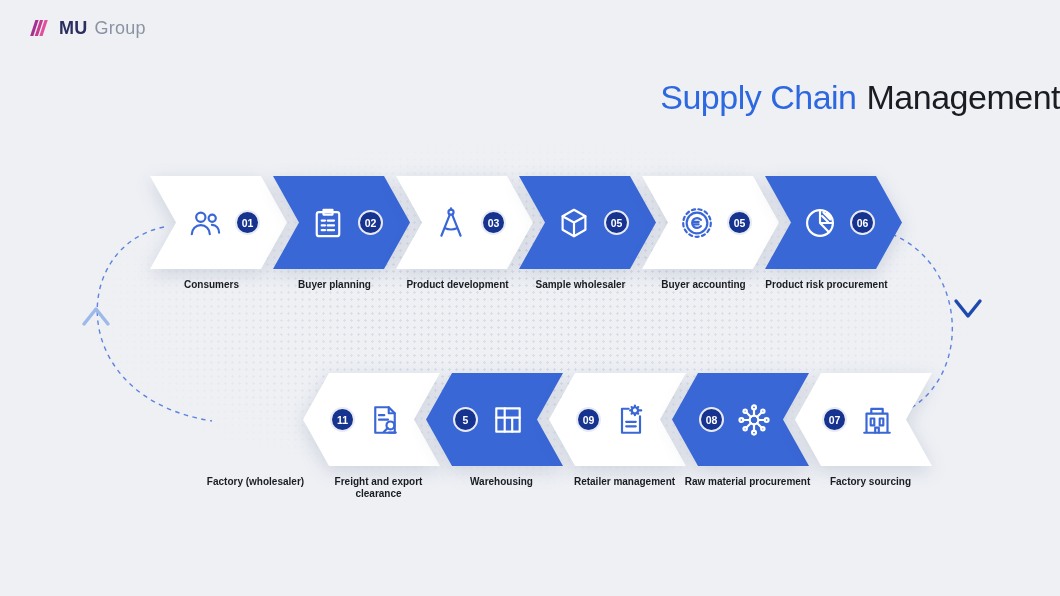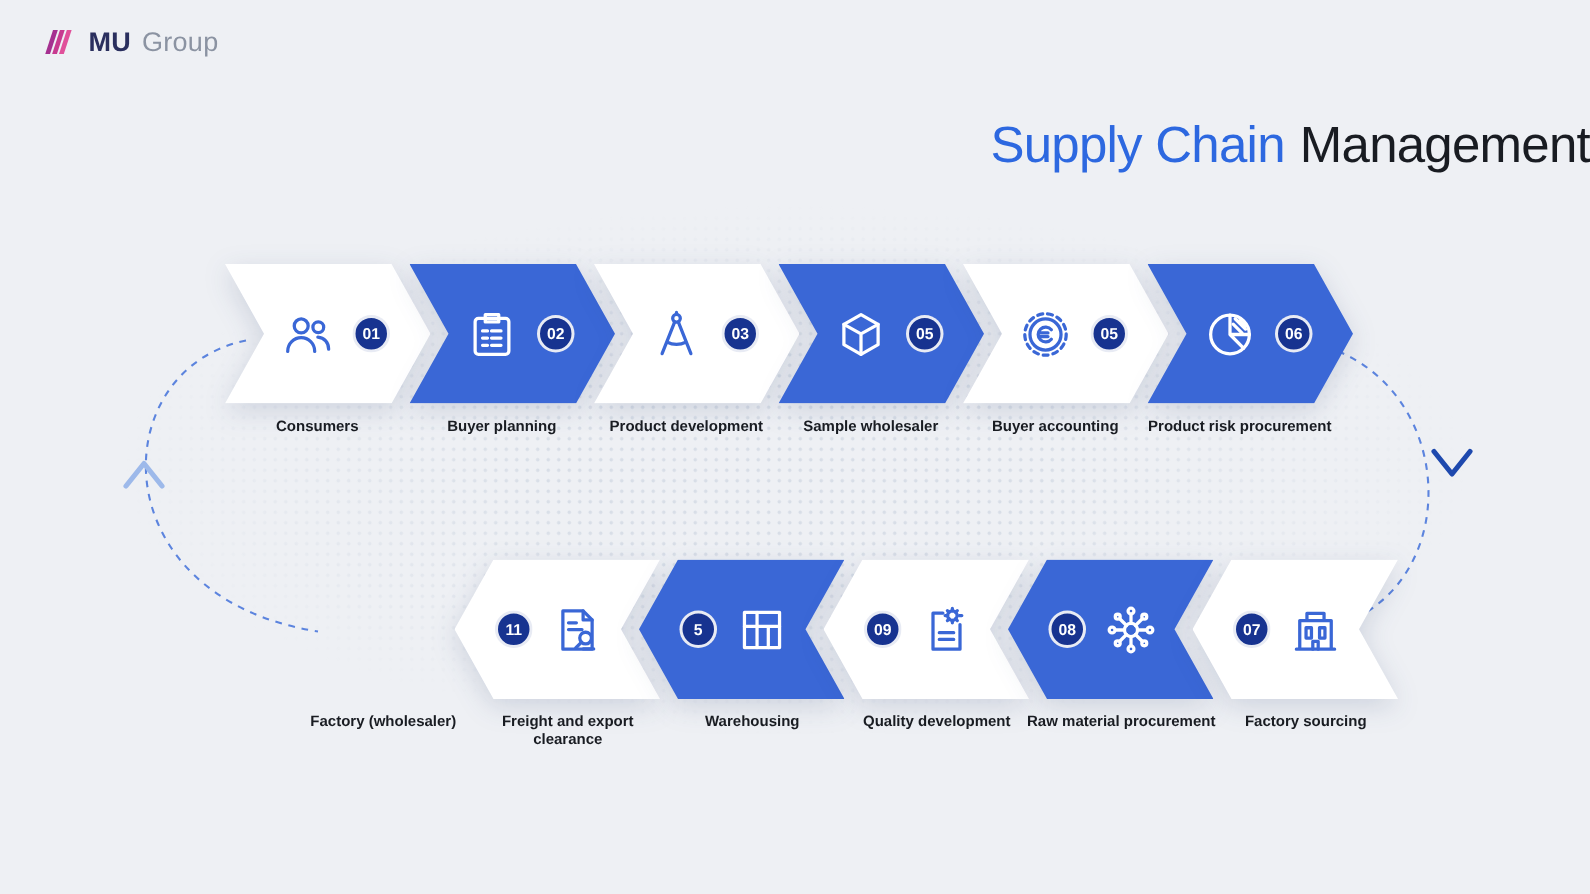--- a/index.html
+++ b/index.html
@@ -262,21 +262,21 @@
         <span class="icon">
           <svg viewBox="0 0 24 24">
                 <path d="M10.4 4.5H6v16h12V9.6"></path>
                 <path d="M8.8 13.2h6.4M8.8 16.2h6.4"></path>
                 <circle cx="14.6" cy="5.6" r="2.1"></circle>
                 <path d="M14.6 2.4v1.1M14.6 7.7v1.1M11.4 5.6h1.1M17.7 5.6h1.1M12.4 3.4l.8.8M16.8 3.4l-.8.8M12.4 7.8l.8-.8M16.8 7.8l-.8-.8"></path>
               </svg>
         </span>
       </div>
         </div>
-      <div class="step-label">Quality development</div>
+      <div class="step-label">Retailer management</div>
     </div>
 
     <div class="step">
       <div class="chev-wrap">
           <div class="chev left blue">
         <span class="badge">08</span>
         <span class="icon">
           <svg viewBox="0 0 24 24">
                 <circle cx="12" cy="12" r="2.9"></circle>
                 <circle cx="12" cy="3.6" r="1.3"></circle>

